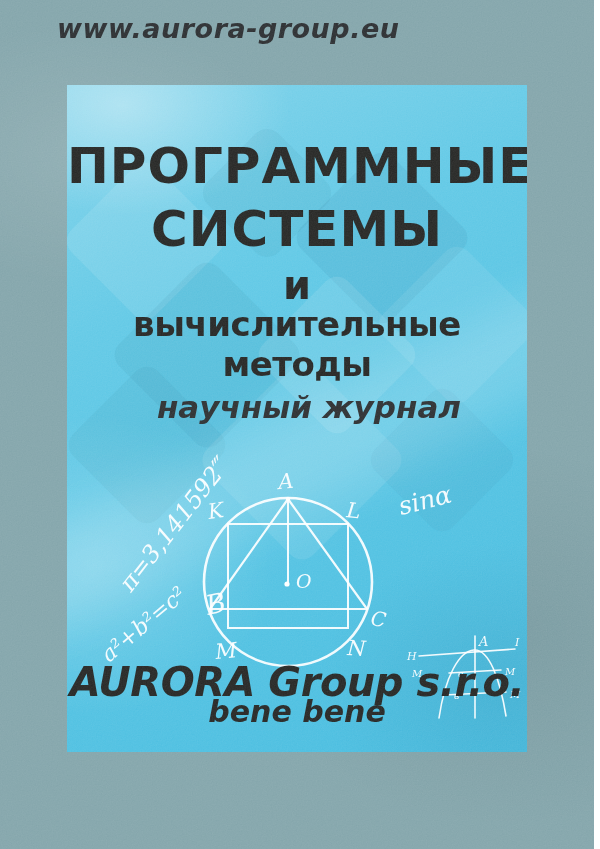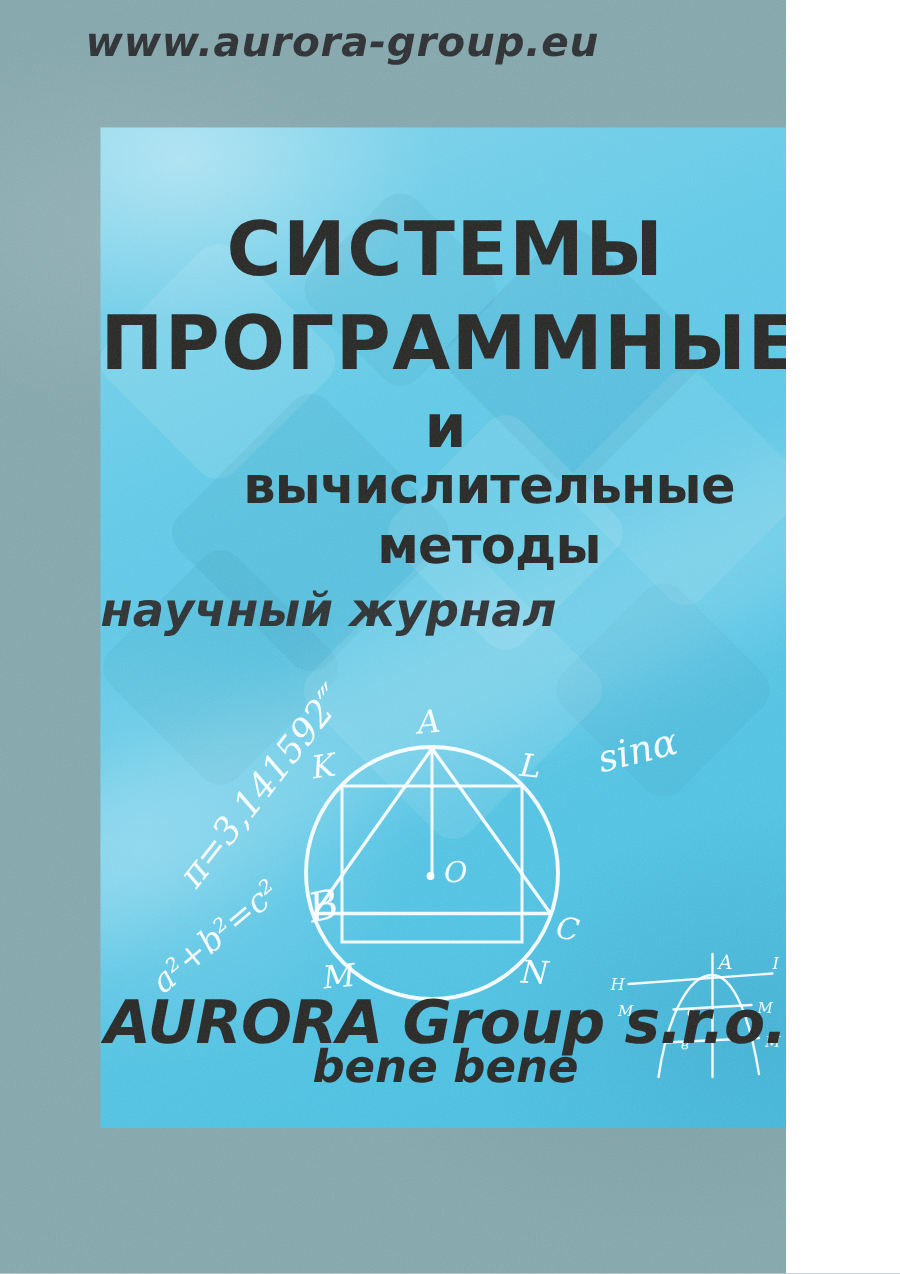--- a/index.html
+++ b/index.html
@@ -1,18 +1,18 @@
 <!DOCTYPE html>
 <html><head>
 <meta charset="utf-8">
 <style>
   * { margin:0; padding:0; box-sizing:border-box; }
   html,body { width:600px; }
   .cover {
-    position:relative; width:524px; height:849px; overflow:hidden;
+    position:relative; width:594px; height:849px; overflow:hidden;
     background:
       radial-gradient(ellipse 320px 220px at 15% 18%, rgba(255,255,255,0.10), transparent 60%),
       radial-gradient(ellipse 420px 320px at 85% 75%, rgba(0,30,40,0.08), transparent 60%),
       #7fa2a8;
     font-family:"DejaVu Sans", sans-serif;
   }
   
   .urls { position:absolute; left:57px; top:13px; color:#24272a; font-style:italic; font-weight:bold; }
   .url1 { font-size:27px; line-height:32px; letter-spacing:0.5px; }
   .url2 { font-size:24px; line-height:27px; margin-left:6px; }
@@ -37,22 +37,22 @@
   .t8 { left:160px; top:300px; width:150px; height:150px; background:rgba(255,255,255,0.09); }
   .t9 { left:320px; top:320px; width:110px; height:110px; background:rgba(10,80,110,0.05); }
   .streak { position:absolute; left:-80px; top:330px; width:620px; height:95px;
             transform:rotate(-26deg); background:rgba(255,255,255,0.16); filter:blur(22px); }
 
   .title    { position:absolute; top:50px;  left:0; width:100%; text-align:center;
               color:#1e1f1d; font-weight:bold; font-size:50px; line-height:63px; letter-spacing:1px; }
   .conj     { position:absolute; top:180px; left:0; width:100%; text-align:center;
               color:#1e1f1d; font-weight:bold; font-size:40px; line-height:40px; }
   .subtitle { position:absolute; top:219px; left:0; width:100%; text-align:center;
-              color:#1e1f1d; font-weight:bold; font-size:34px; line-height:40px; letter-spacing:-0.5px;margin-left:29px; }
-  .tagline  { position:absolute; top:304px; left:0; width:100%; 
+              color:#1e1f1d; font-weight:bold; font-size:34px; line-height:40px; letter-spacing:-0.5px; }
+  .tagline  { position:absolute; top:304px; left:12px; width:100%; text-align:center;
               color:#26292b; font-weight:bold; font-style:italic; font-size:31px; line-height:36px; }
   .publisher{ position:absolute; top:578px; left:0; width:100%; text-align:center;
               color:#1e1f1d; font-weight:bold; font-style:italic; font-size:40px; line-height:38px; letter-spacing:-0.5px; }
   .imprint  { position:absolute; top:610px; left:0; width:100%; text-align:center;
               color:#1e1f1d; font-weight:bold; font-style:italic; font-size:30px; line-height:34px; }
 
   .chalk { position:absolute; left:0; top:0; width:460px; height:667px; }
   .chalk text { fill:#ffffff; fill-opacity:0.93; font-family:"DejaVu Serif", serif; font-style:italic; }
   .texture { position:absolute; left:0; top:0; pointer-events:none; }
 </style>
@@ -71,22 +71,22 @@
     <div class="tile t3"></div>
     <div class="tile t4"></div>
     <div class="tile t5"></div>
     <div class="tile t6"></div>
     <div class="tile t7"></div>
     <div class="tile t8"></div>
     <div class="tile t9"></div>
     <div class="streak"></div>
 
     <div class="title">
+      <div>ПРОГРАММНЫЕ</div>
       <div>СИСТЕМЫ</div>
-      <div>ПРОГРАММНЫЕ</div>
     </div>
     <div class="conj">и</div>
     <div class="subtitle">вычислительные методы</div>
     <div class="tagline">научный журнал</div>
 
     <svg class="chalk" viewBox="0 0 460 667" stroke="#ffffff" stroke-opacity="0.92" fill="none" stroke-linecap="round">
 
       <circle cx="221" cy="497" r="84" stroke-width="2.6"></circle>
       <rect x="161" y="439" width="120" height="104" stroke-width="2"></rect>
       <path d="M221,414 L143,524 M221,414 L300,524 M143,524 L300,524" stroke-width="2.2"></path>

